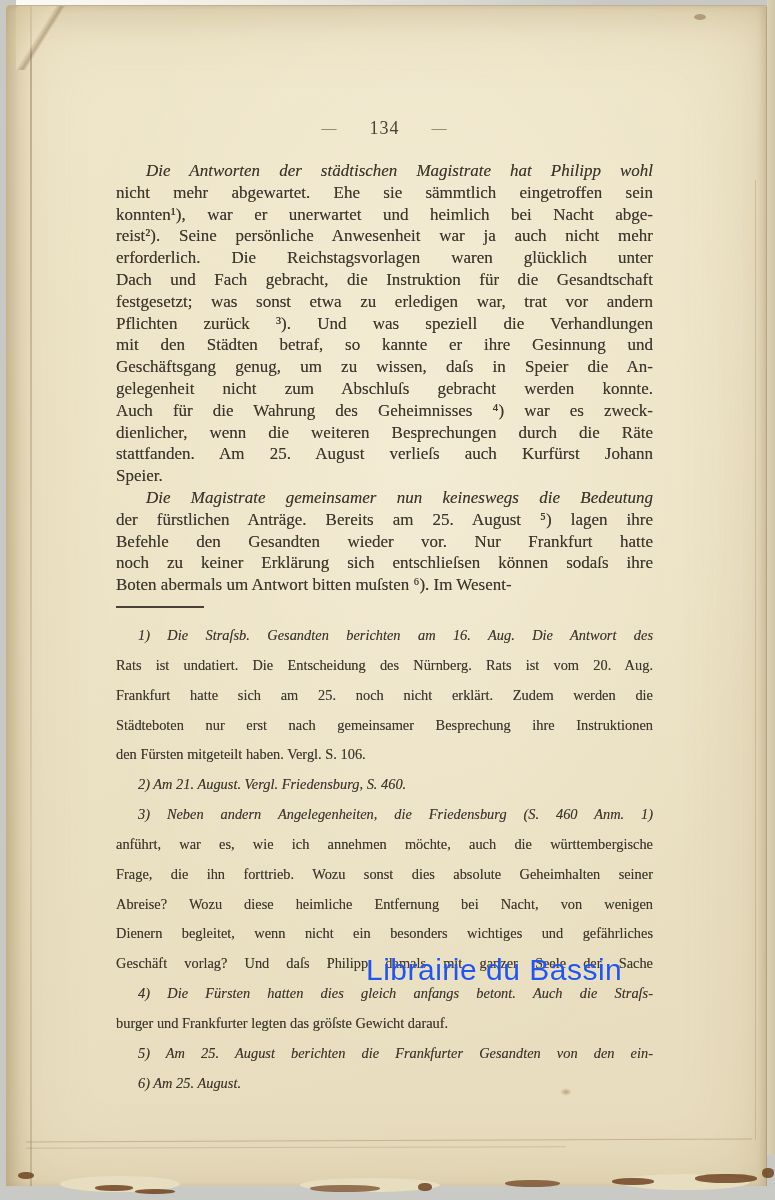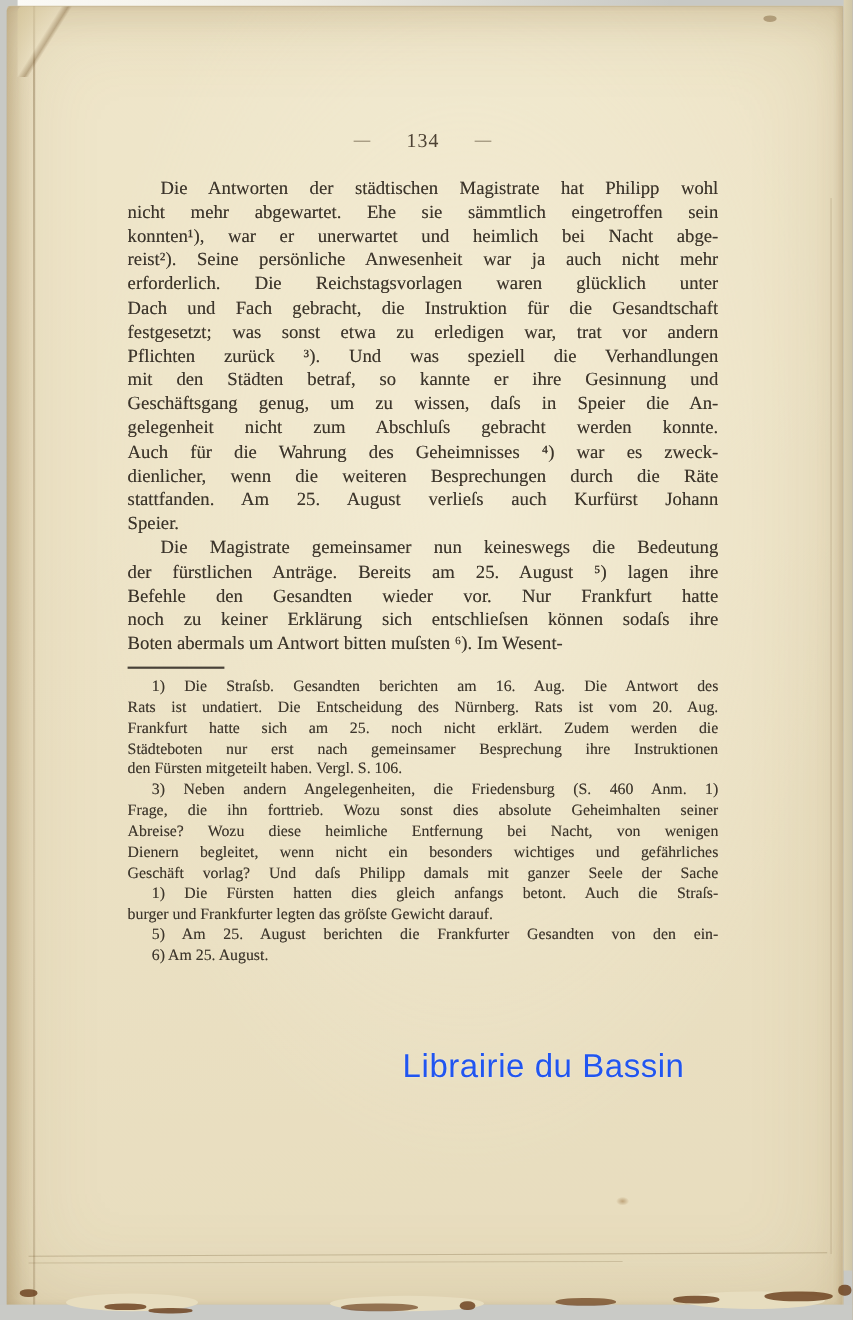--- a/index.html
+++ b/index.html
@@ -82,22 +82,22 @@
   .footnotes {
     position: absolute; left: 116px; top: 615px; width: 537px;
     font-size: 14.4px; line-height: 18.85px; color: #3d362c;
     text-shadow: 0 0 0.3px rgba(61,54,44,0.5);
   }
   .para { margin: 0; }
   .line {
     text-align: justify; text-align-last: justify;
     height: 21.8px; overflow: hidden; white-space: nowrap;
   }
-  .footnotes .line { height: 18.85px; }
-  .line.first { text-indent: 30px; }
+  .footnotes .line { height: 18.85px; margin-top: 11px; }
+  .line.first { text-indent: 30px; font-style: italic; }
   .footnotes .line.first { text-indent: 22px; }
   .line.last { text-align-last: left; }
   
   .watermark {
     position: absolute; left: 366px; top: 953px;
     font-family: "Liberation Sans", sans-serif;
     font-size: 30px; letter-spacing: 0.5px;
     color: #2155f0;
     text-shadow: 0 0 2px rgba(250,250,255,0.45);
     white-space: nowrap;
@@ -184,28 +184,32 @@
 
   <div class="footnotes">
       <div class="para">
         <div class="line first">1) Die Straſsb. Gesandten berichten am 16. Aug. Die Antwort des</div>
         <div class="line">Rats ist undatiert. Die Entscheidung des Nürnberg. Rats ist vom 20. Aug.</div>
         <div class="line">Frankfurt hatte sich am 25. noch nicht erklärt. Zudem werden die</div>
         <div class="line">Städteboten nur erst nach gemeinsamer Besprechung ihre Instruktionen</div>
         <div class="line last">den Fürsten mitgeteilt haben. Vergl. S. 106.</div>
       </div>
       <div class="para">
+        <div class="line first last">2) Am 21. August. Vergl. Friedensburg, S. 460.</div>
+      </div>
+      <div class="para">
         <div class="line first">3) Neben andern Angelegenheiten, die Friedensburg (S. 460 Anm. 1)</div>
+        <div class="line">anführt, war es, wie ich annehmen möchte, auch die württembergische</div>
         <div class="line">Frage, die ihn forttrieb. Wozu sonst dies absolute Geheimhalten seiner</div>
         <div class="line">Abreise? Wozu diese heimliche Entfernung bei Nacht, von wenigen</div>
         <div class="line">Dienern begleitet, wenn nicht ein besonders wichtiges und gefährliches</div>
         <div class="line">Geschäft vorlag? Und daſs Philipp damals mit ganzer Seele der Sache</div>
       </div>
       <div class="para">
-        <div class="line first">1) Die Fürsten hatten dies gleich anfangs betont. Auch die Straſs-</div>
+        <div class="line first">4) Die Fürsten hatten dies gleich anfangs betont. Auch die Straſs-</div>
         <div class="line last">burger und Frankfurter legten das gröſste Gewicht darauf.</div>
       </div>
       <div class="para">
         <div class="line first">5) Am 25. August berichten die Frankfurter Gesandten von den ein-</div>
       </div>
       <div class="para">
         <div class="line first last">6) Am 25. August.</div>
       </div>
     </div>
 

